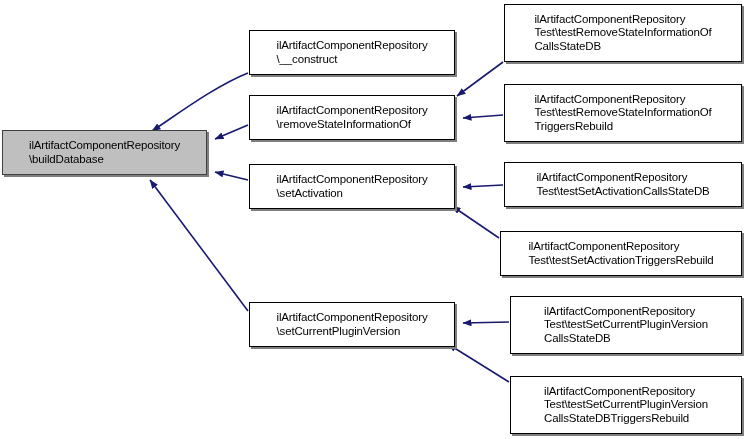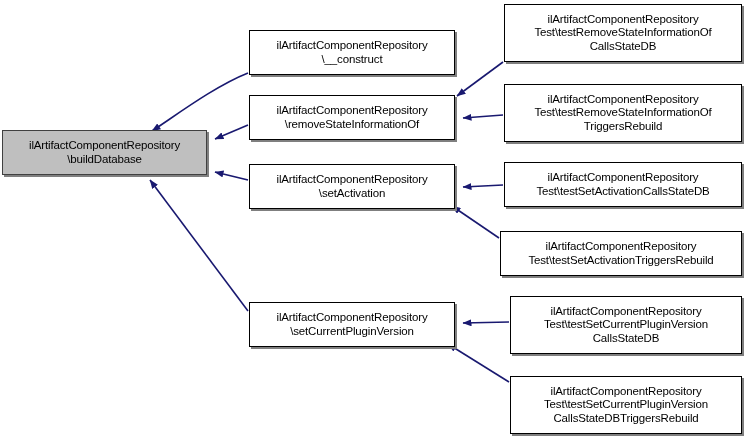--- a/index.html
+++ b/index.html
@@ -22,21 +22,20 @@
     width: 749px;
     height: 439px;
     pointer-events: none;
   }
   .node {
     position: absolute;
     box-sizing: border-box;
     display: flex;
     align-items: center;
     justify-content: center;
-    text-align: center;
     background: #ffffff;
     border: 1px solid #000000;
     box-shadow: 2px 2px 0 0 #7f7f7f;
     font-size: 11.5px;
     line-height: 13.5px;
     color: #000000;
     white-space: pre-line;
     letter-spacing: -0.15px;
     z-index: 2;
   }

